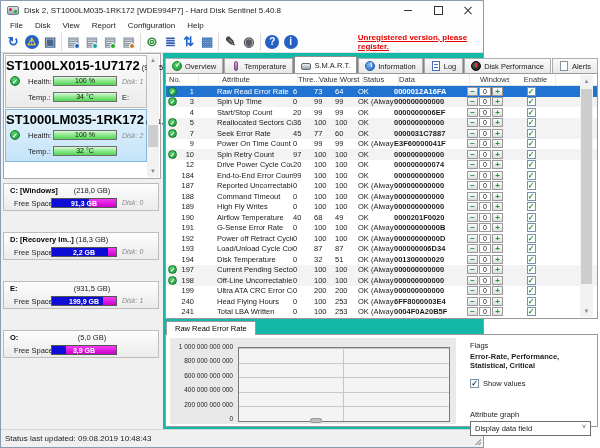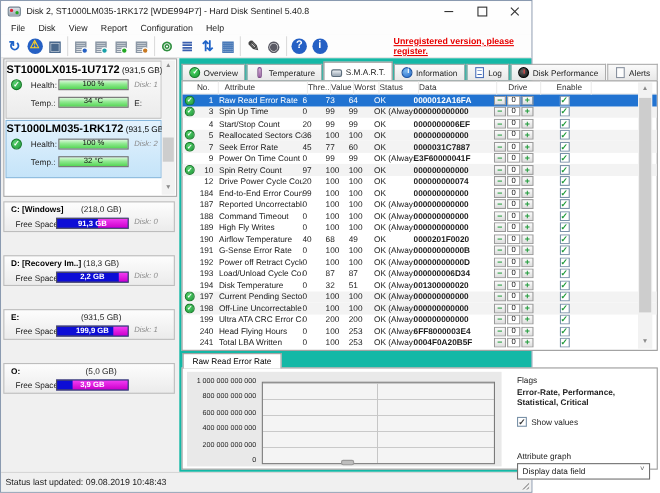--- a/index.html
+++ b/index.html
@@ -34,21 +34,21 @@
 
   
   .sidebar{position:absolute;left:0;top:52px;width:162px;bottom:18px;background:#f0f0f0}
   .main{position:absolute;left:162px;top:52px;right:0;bottom:18px;background:#14b8a6}
 
   
   .disk-list{position:absolute;left:2px;top:0;width:158px;height:126px;background:#fff;border:1px solid #a8a8a8}
   .disk-panel{position:relative;margin:1px;width:142px;height:53px;background:linear-gradient(#fdfdfd,#ebebeb);border:1px solid #bdbdbd}
   .disk-panel.sel{background:linear-gradient(#e3f2fd,#c5e4f9);border-color:#86b7dd}
   .dp-head{text-align:center;font-size:7.5px;padding-top:2px;white-space:nowrap}
-  .dp-head b{font-size:10px}
+  .dp-head b{font-size:13px}
   .dp-row{position:relative;height:16px;display:flex;align-items:center}
   .ok-ico{width:10px;height:10px;border-radius:50%;background:radial-gradient(circle at 35% 30%,#57d06d,#1d9a38);border:1px solid #157a28;color:#fff;font-size:7px;line-height:9px;text-align:center;font-weight:bold;flex:none}
   .dp-row .ok-ico{position:absolute;left:4px;top:3px}
   .dp-lbl{position:absolute;left:22px;font-size:7.5px;color:#222}
   .gbar{position:absolute;left:47px;width:64px;height:10px;border:1px solid #6f6f6f;background:linear-gradient(#dcf8dc,#8fe98f 45%,#54d554);text-align:center;font-size:7px;line-height:8px;color:#111}
   .disk-no{position:absolute;left:116px;font-size:7px;font-style:italic;color:#8a8a8a}
   .dp-extra{position:absolute;left:116px;font-size:7.5px;color:#222}
   .side-scroll{position:absolute;right:1px;top:1px;width:12px;bottom:1px;background:#f2f2f2}
   .sb-arrow{position:absolute;left:0;width:12px;height:11px;color:#8a8a8a;font-size:6px;text-align:center;line-height:11px}
   .sb-up{top:0}.sb-down{bottom:0}
@@ -88,21 +88,21 @@
   .table-box{position:absolute;left:2px;top:20px;width:433px;height:246px;background:#fff;border:1px solid #9a9a9a}
   .thead{display:flex;height:12px;align-items:center;border-bottom:1px solid #e4e4e4;font-size:7.5px;color:#333}
   .thead span{border-right:1px solid #ececec;height:12px;line-height:12px;overflow:hidden;white-space:nowrap}
   .trow{display:flex;height:10.5px;align-items:center;font-size:7.5px;color:#1a1a1a}
   .trow.flagged{background:#f3f3f3}
   .trow.sel{background:#2173d1;color:#fff}
   .trow span{overflow:hidden;white-space:nowrap}
   .c-icon{width:12px;padding-left:2px;flex:none;display:flex;align-items:center}
   .c-icon .ok-ico{width:9px;height:9px;line-height:8px;font-size:6px}
   .c-no{width:16px;flex:none;text-align:right}
-  .c-attr{width:76px;margin-left:5px;flex:none}
+  .c-attr{width:76px;margin-left:23px;flex:none}
   .c-thr{width:21px;flex:none}
   .c-val{width:21px;flex:none}
   .c-worst{width:23px;flex:none}
   .c-status{width:36px;flex:none}
   .c-data{width:71px;flex:none;font-weight:bold}
   .c-off{width:38px;margin-left:2px;flex:none;display:flex;align-items:center;gap:1px}
   .off-btn{width:11px;height:9px;font-size:8px;line-height:7px;text-align:center;font-weight:bold;color:#1d9a38;background:linear-gradient(#fbfbfb,#dedede);border:1px solid #999}
   .off-val{width:12px;height:9px;background:#fff;border:1px solid #999;color:#111;font-size:7px;line-height:8px;text-align:center}
   .c-en{width:40px;margin-left:6px;flex:none;display:flex;justify-content:center}
   .cb{width:9px;height:9px;background:#fff;border:1px solid #7a92a8;font-size:8px;line-height:8px;text-align:center;color:#1d9a38;font-weight:bold}
@@ -340,28 +340,28 @@
           <span>Disk Performance</span>
         </span>
         <span class="tab">
           <span class="tico alerts-icon"></span>
           <span>Alerts</span>
         </span>
       </div>
 
     <div class="table-box">
       <div class="thead" id="thead">
-          <span class="c-icon c-no-h" style="width: 33px; padding-left: 13px; text-align: left;">No.</span>
+          <span class="c-icon c-no-h" style="width: 33px; padding-left: 3px; text-align: left;">No.</span>
           <span class="c-attr">Attribute</span>
           <span class="c-thr">Thre..</span>
           <span class="c-val">Value</span>
           <span class="c-worst">Worst</span>
           <span class="c-status">Status</span>
           <span class="c-data" style="font-weight: normal;">Data</span>
-          <span class="c-off hd-off">Drive</span>
+          <span class="c-off hd-off">Windows</span>
           <span class="c-en">Enable</span>
         </div>
       <div id="tbody">
           <div class="trow sel">
             <span class="c-icon">
               <span class="ok-ico">✓</span>
             </span>
             <span class="c-no">1</span>
             <span class="c-attr">Raw Read Error Rate</span>
             <span class="c-thr">6</span>

